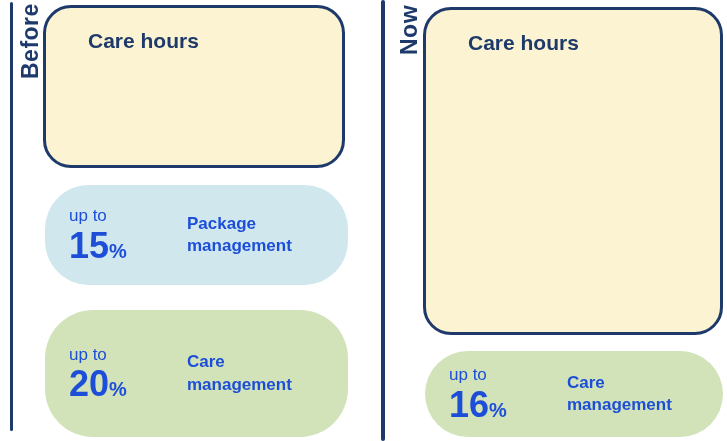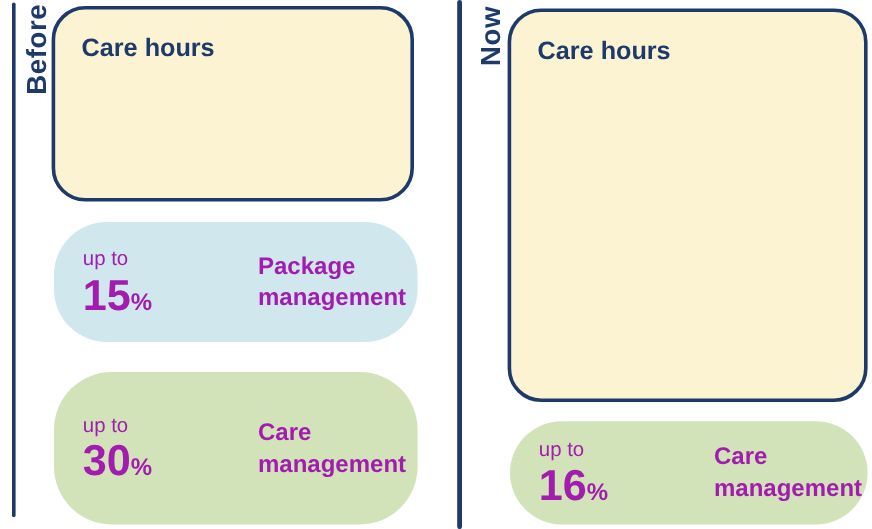--- a/index.html
+++ b/index.html
@@ -34,49 +34,49 @@
   #label-before { left: 17px; top: 79px; }
   #label-now    { left: 396px; top: 55px; }
 
   
   .care-card {
     position: absolute;
     background: #FBF3D1;
     border: 3px solid #1E3A6B;
     border-radius: 28px;
     box-sizing: border-box;
+    padding-left: 20px;
   }
   #care-card-before { left: 43px;  top: 5px; width: 302px; height: 163px; }
   #care-card-now    { left: 423px; top: 7px; width: 300px; height: 328px; }
   .care-card-title {
     margin: 21px 0 0 22px;
     font-size: 21px;
     font-weight: 600;
     color: #1E3A6B;
   }
 
   
   .pill {
     position: absolute;
     display: flex;
     align-items: center;
     box-sizing: border-box;
     padding: 0 24px;
-    color: #a21caf;
-    gap: 28px;
+    color: #1d4ed8;
   }
   #pill-package     { left: 45px;  top: 185px; width: 303px; height: 100px; background: #D0E7EE; border-radius: 44px; }
   #pill-care-before { left: 45px;  top: 310px; width: 303px; height: 127px; background: #D2E3B9; border-radius: 48px; }
   #pill-care-now    { left: 425px; top: 351px; width: 298px; height: 86px;  background: #D2E3B9; border-radius: 43px; }
 
   .stat { width: 118px; flex-shrink: 0; }
   .stat-prefix { display: block; font-size: 17px; font-weight: 400; line-height: 1.25; }
   .stat-value  { font-size: 36px; font-weight: 700; line-height: 1.05; text-align: center; }
   .stat-unit   { font-size: 20px; font-weight: 700; }
-  .pill-label  { font-size: 20px; font-weight: 600; line-height: 1.3; max-width: 145px; }
+  .pill-label  { font-size: 17px; font-weight: 600; line-height: 1.3; max-width: 145px; }
 </style>
 </head>
 <body>
 
 <div class="divider" id="divider-before"></div>
 <div class="side-label" id="label-before">Before</div>
 
 <div class="care-card" id="care-card-before">
   <div class="care-card-title">Care hours</div>
 </div>
@@ -85,21 +85,21 @@
   <div class="stat">
     <span class="stat-prefix">up to</span>
     <span class="stat-value">15</span><span class="stat-unit">%</span>
   </div>
   <div class="pill-label">Package management</div>
 </div>
 
 <div class="pill" id="pill-care-before">
   <div class="stat">
     <span class="stat-prefix">up to</span>
-    <span class="stat-value">30</span><span class="stat-unit">%</span>
+    <span class="stat-value">20</span><span class="stat-unit">%</span>
   </div>
   <div class="pill-label">Care management</div>
 </div>
 
 <div class="divider" id="divider-now"></div>
 <div class="side-label" id="label-now">Now</div>
 
 <div class="care-card" id="care-card-now">
   <div class="care-card-title">Care hours</div>
 </div>

